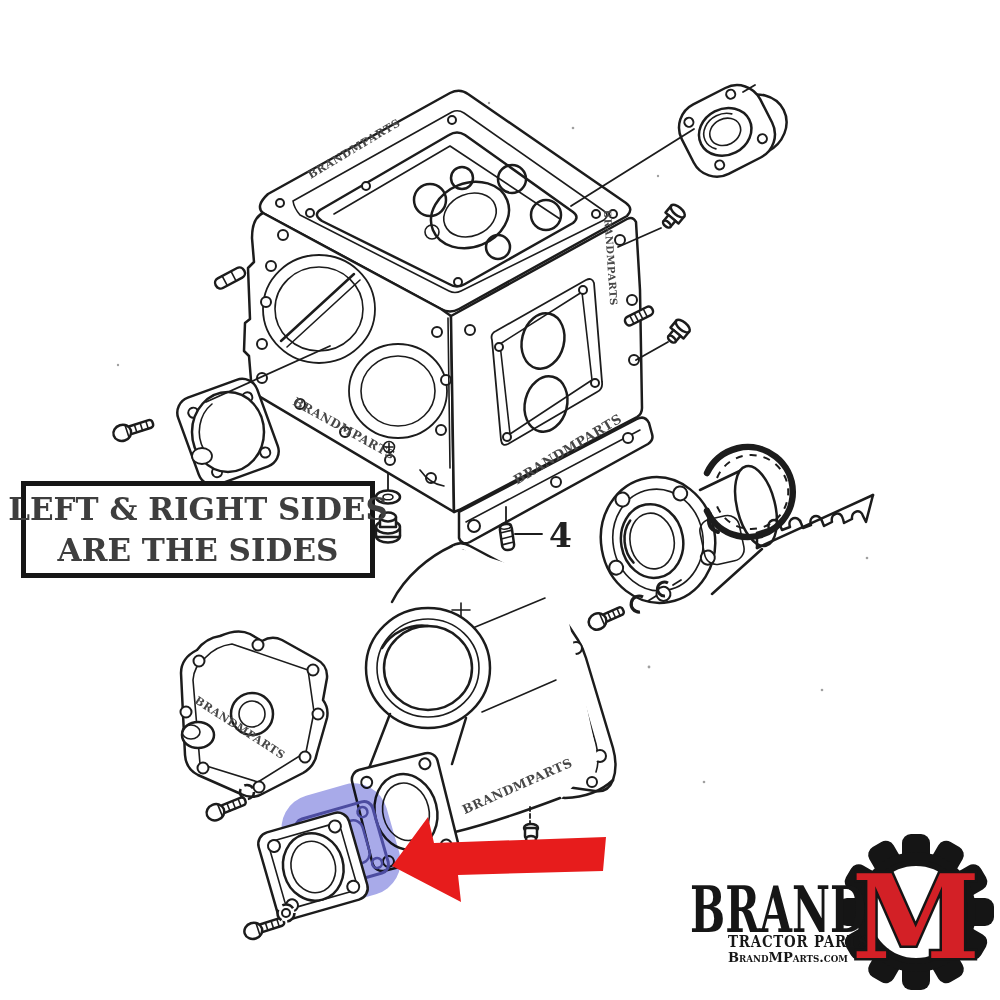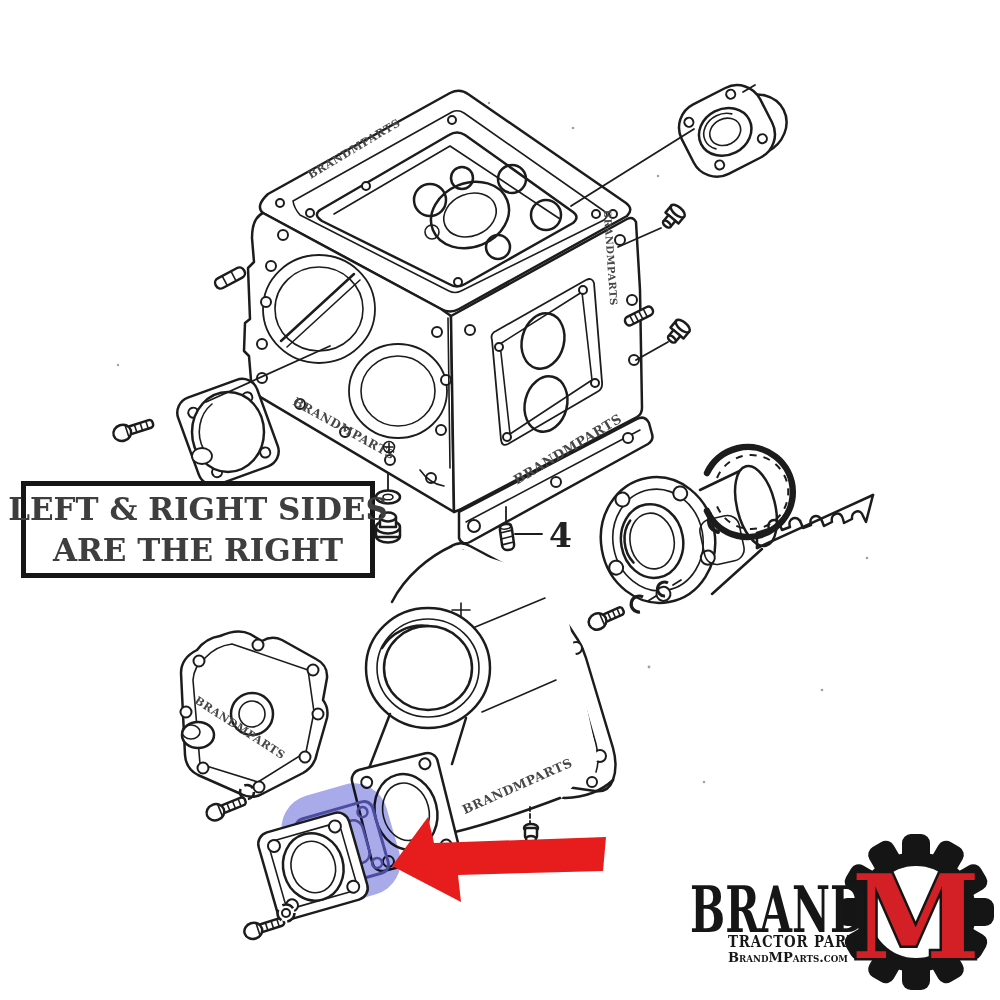--- a/index.html
+++ b/index.html
@@ -370,15 +370,15 @@
       <text x="0" y="46" text-anchor="middle" font-family="DejaVu Serif, serif" font-weight="700" font-size="116" fill="#d32026" stroke="#151515" stroke-width="5" style="paint-order:stroke fill;">M</text>
     </g>
     <text class="logo-txt" x="778" y="932" text-anchor="middle" font-size="63" textLength="176" lengthAdjust="spacingAndGlyphs">BRAND</text>
     <text class="logo-txt" x="798" y="947" text-anchor="middle" font-size="17" letter-spacing="1" textLength="140" lengthAdjust="spacingAndGlyphs">TRACTOR PARTS</text>
     <text class="logo-txt" x="788" y="962" text-anchor="middle" font-size="13.5" style="font-variant:small-caps;" textLength="120" lengthAdjust="spacingAndGlyphs">BrandMParts.com</text>
   </g>
 </svg>
 
 <div class="note-box">
   <div>LEFT &amp; RIGHT SIDES</div>
-  <div>ARE THE RIGHT</div>
+  <div>ARE THE SIDES</div>
 </div>
 </div>
 
 </body></html>

